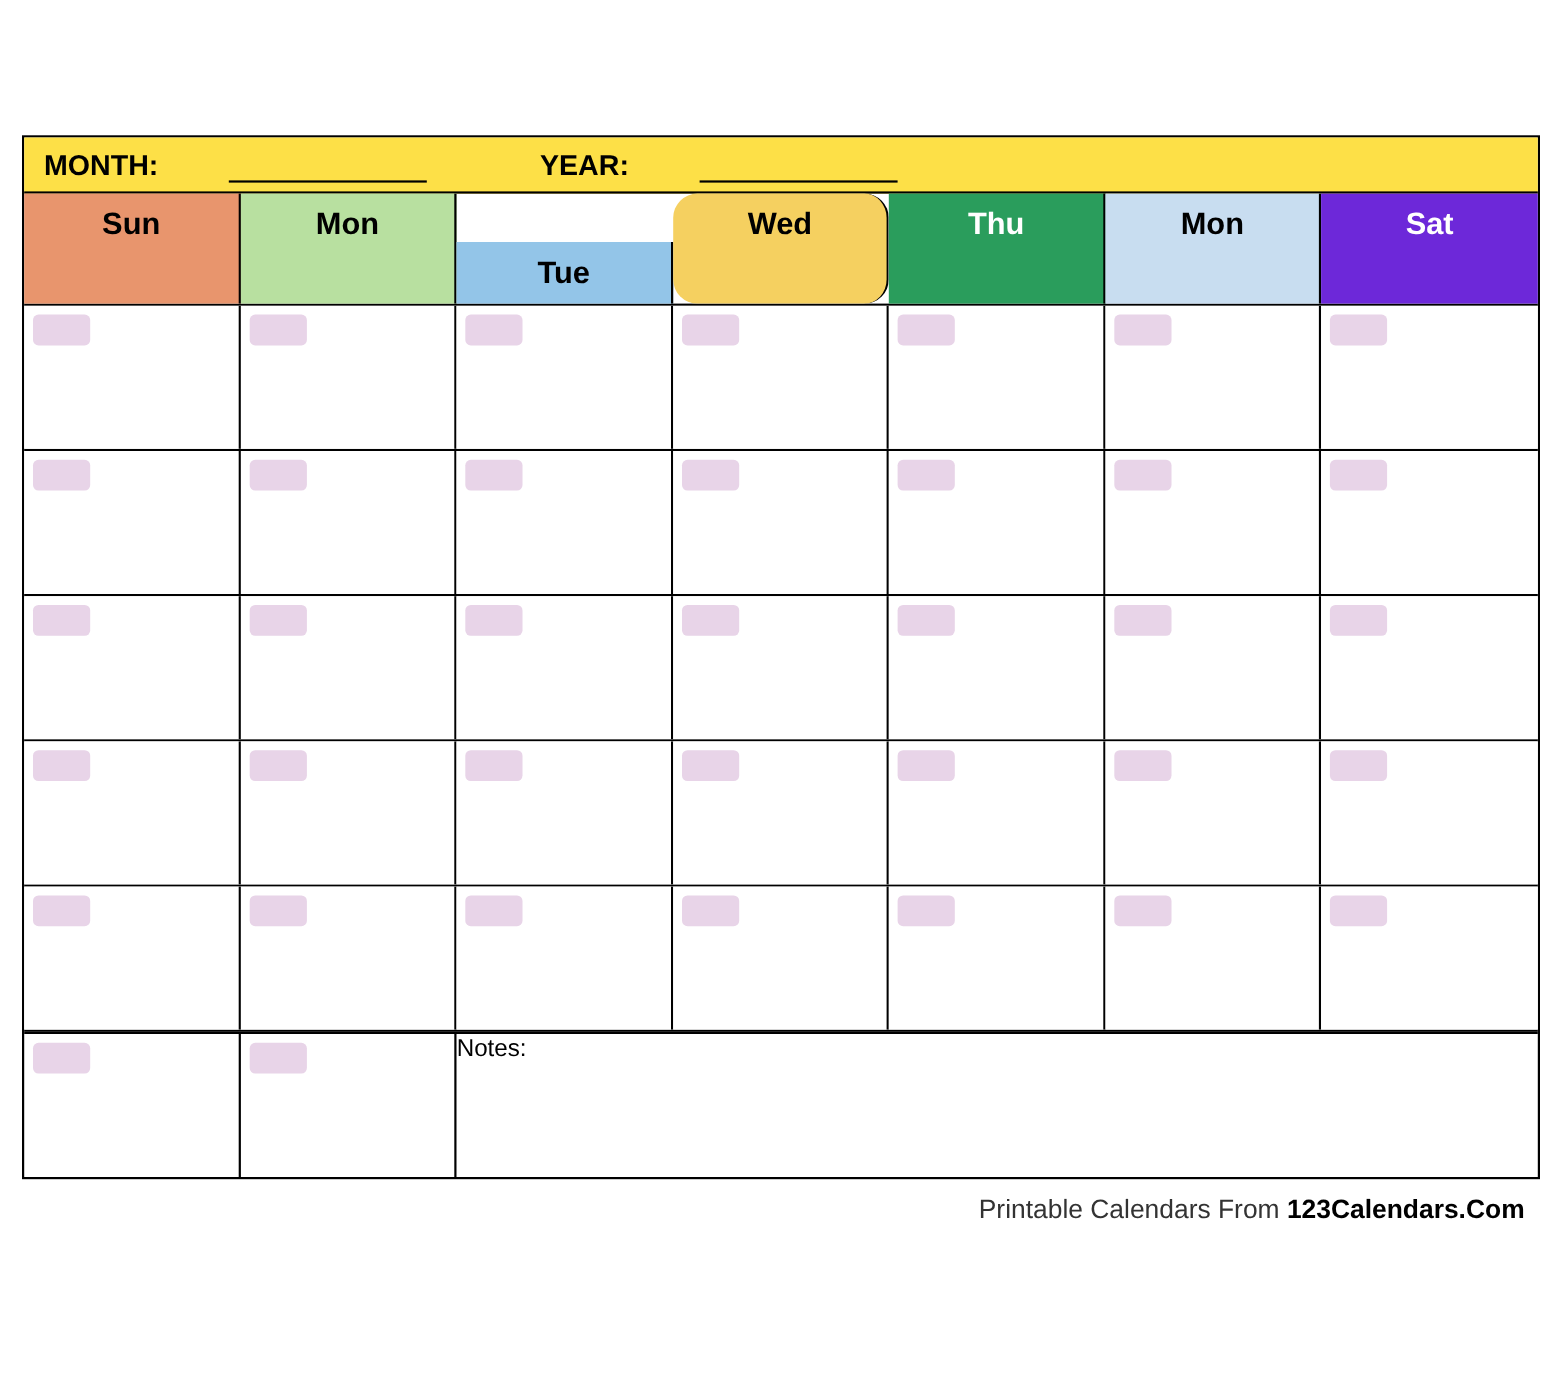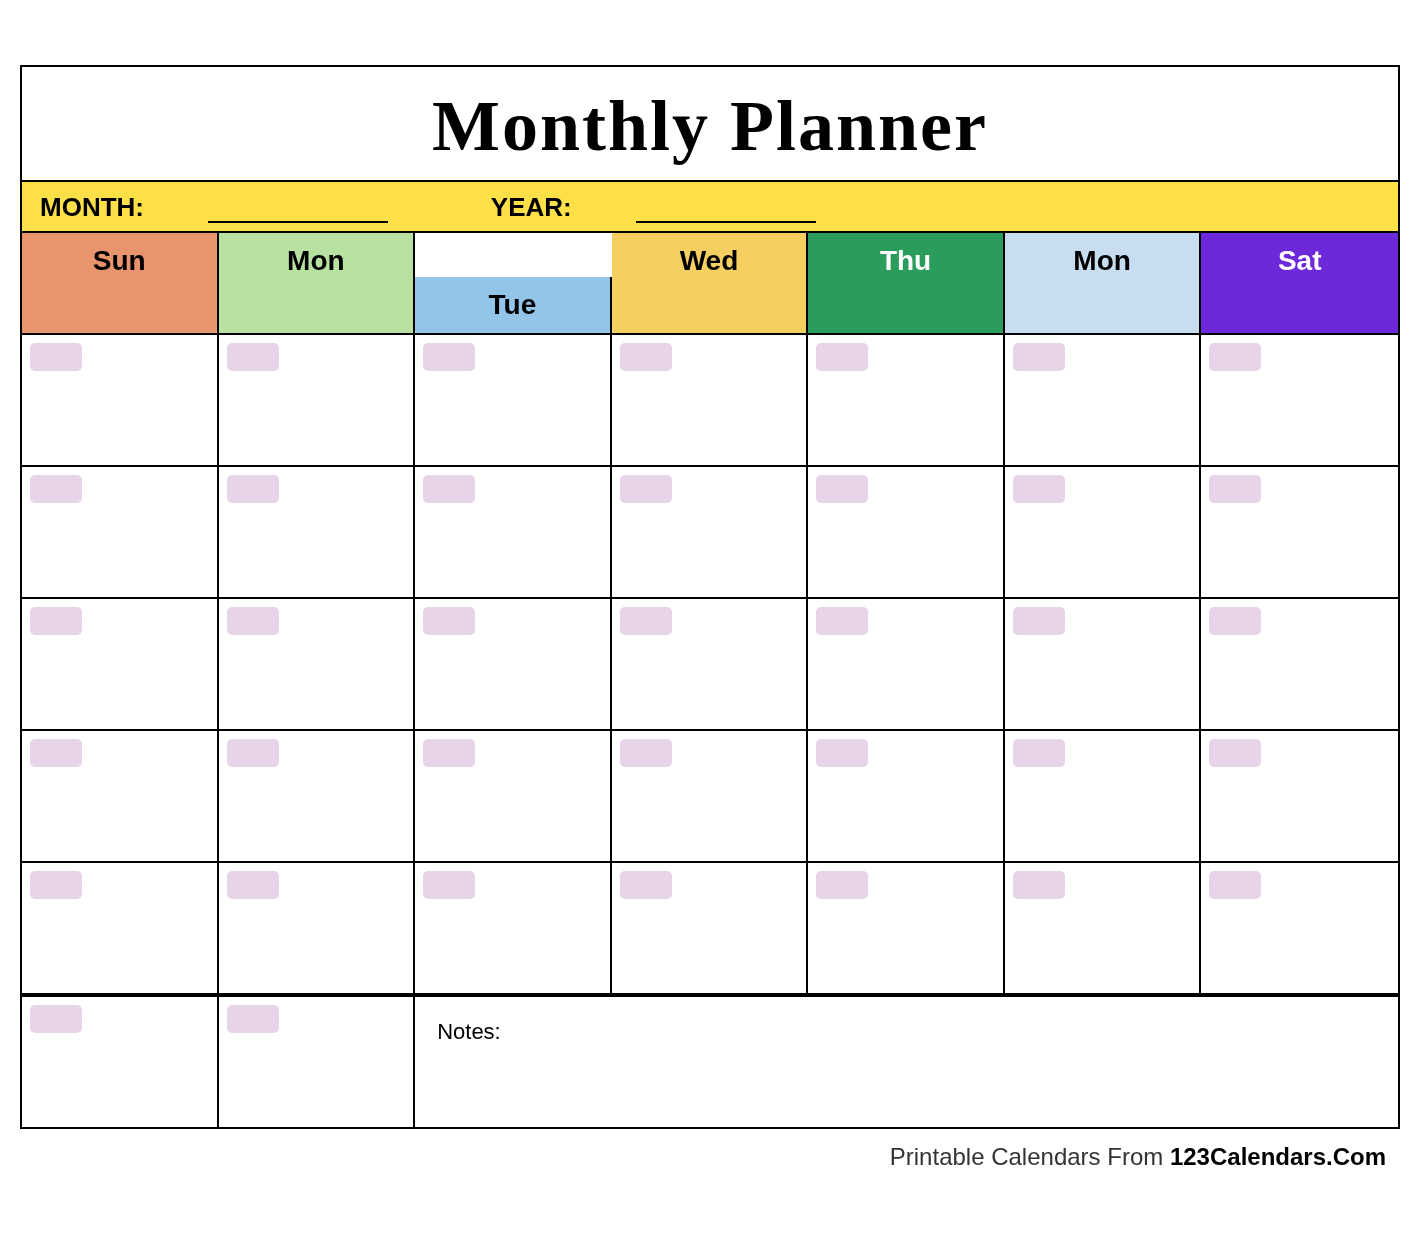--- a/index.html
+++ b/index.html
@@ -72,21 +72,21 @@
       font-weight: bold;
       color: #000;
       border-right: 2px solid #000;
     }
 
     .day-header:last-child { border-right: none; }
 
     .day-header.sun  { background: #e8956d; }
     .day-header.mon  { background: #b8e0a0; }
     .day-header.tue  { background: #93c5e8; margin-top: 44px; }
-    .day-header.wed  { background: #f5d060; }
+    .day-header.wed  { background: #f5d060; border-radius: 22px; }
     .day-header.thu  { background: #2a9d5c; color: #fff; }
     .day-header.fri  { background: #c8ddf0; }
     .day-header.sat  { background: #6d28d9; color: #fff; }
 
     .calendar-grid {
       display: flex;
       flex-direction: column;
     }
 
     .calendar-row {
@@ -140,44 +140,41 @@
 
     .notes-label {
       font-size: 22px;
       font-weight: normal;
       color: #000;
     }
 
     .notes-span {
       grid-column: span 5;
       border-right: 2px solid #000;
-      padding: 22px;
+      padding: 0;
     }
 
     .footer {
       text-align: right;
       padding: 14px;
       font-size: 24px;
       color: #333;
     }
 
     .footer strong {
       font-weight: bold;
       color: #000;
     }
   </style>
 </head>
 <body>
 
 <div class="page-wrapper">
   <div class="planner-container">
 
-    <div class="title-area">
-      <span class="title-text">Monthly Planner</span>
-    </div>
 
     <div class="month-year-bar">
       <span>MONTH:</span><span class="underline">&nbsp;</span>
       &nbsp;&nbsp;&nbsp;&nbsp;
       <span>YEAR:</span><span class="underline">&nbsp;</span>
     </div>
 
     <div class="day-headers">
       <div class="day-header sun">Sun</div>
       <div class="day-header mon">Mon</div>

